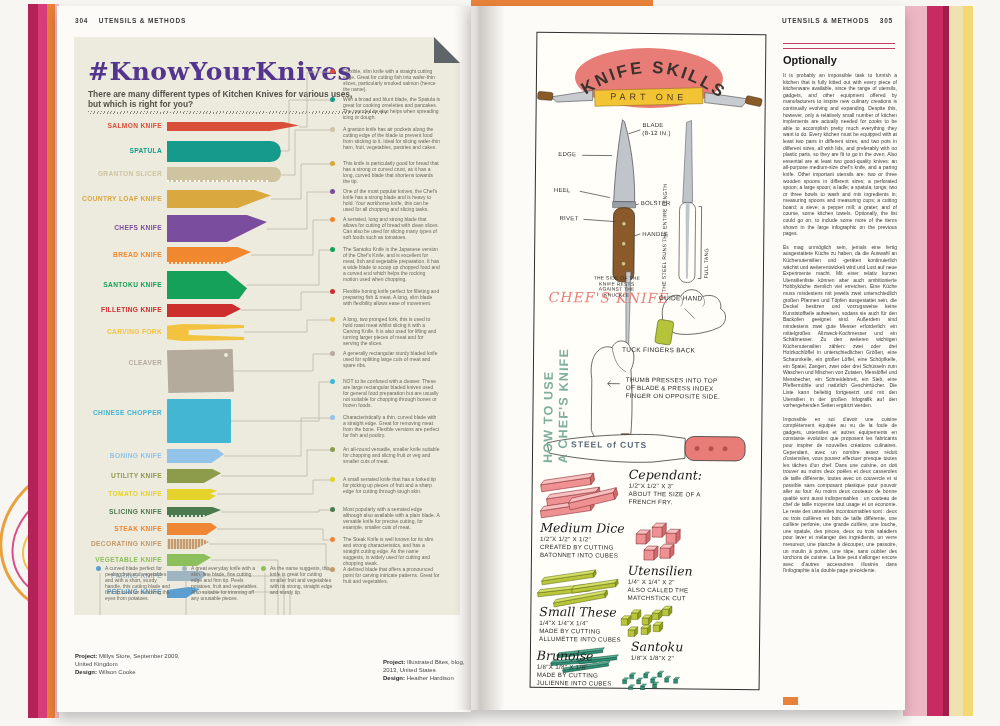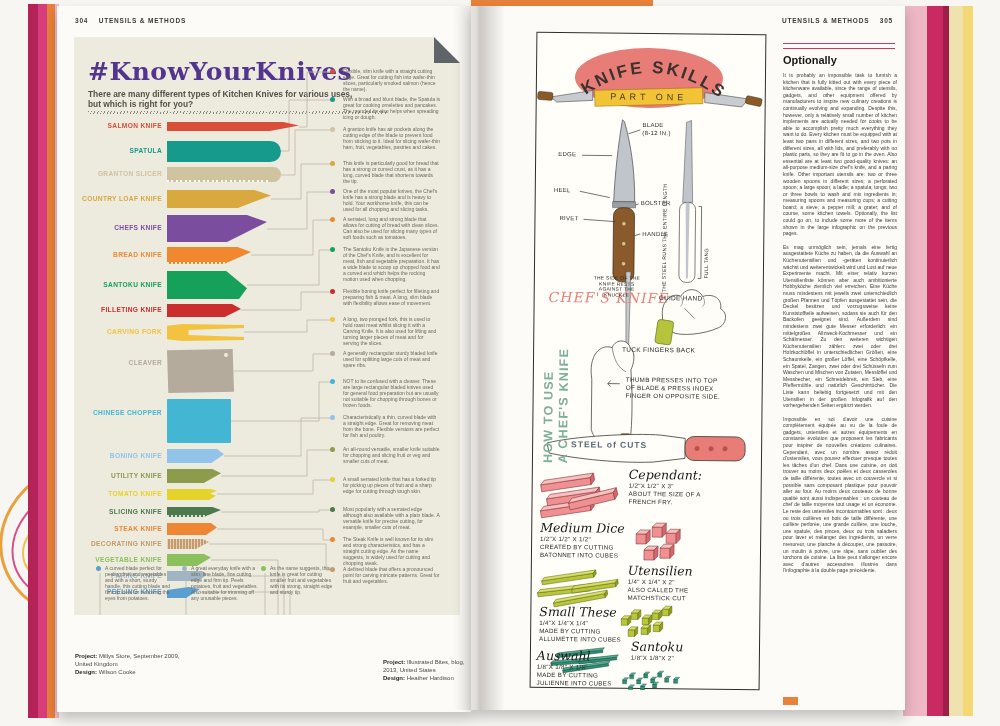--- a/index.html
+++ b/index.html
@@ -586,21 +586,21 @@
       <div class="cutblk" style="left:8px;top:572px">
         <div class="cutname">Small These</div>
         <div class="cutinfo">1/4"X 1/4"X 1/4"</div>
         <div class="cutinfo" style="white-space:normal;width:88px">MADE BY CUTTING ALLUMETTE INTO CUBES</div>
       </div>
       <div class="cutblk" style="left:100px;top:606px">
         <div class="cutname">Santoku</div>
         <div class="cutinfo">1/8"X 1/8"X 2"</div>
       </div>
       <div class="cutblk" style="left:6px;top:616px">
-        <div class="cutname">Auswahl</div>
+        <div class="cutname">Brunoise</div>
         <div class="cutinfo">1/8"X 1/8" X 1/8"</div>
         <div class="cutinfo" style="white-space:normal;width:88px">MADE BY CUTTING JULIENNE INTO CUBES</div>
       </div>
     </div>
 
     <div id="article">
       <h1>Optionally</h1>
       <p>It is probably an impossible task to furnish a kitchen that is fully kitted out with every piece of kitchenware available, since the range of utensils, gadgets, and other equipment offered by manufacturers to inspire new culinary creations is continually evolving and expanding. Despite this, however, only a relatively small number of kitchen implements are actually needed for cooks to be able to accomplish pretty much everything they want to do. Every kitchen must be equipped with at least two pans in different sizes, and two pots in different sizes, all with lids, and preferably with no plastic parts, so they are fit to go in the oven. Also essential are at least two good-quality knives: an all-purpose medium-size chef's knife, and a paring knife. Other important utensils are: two or three wooden spoons in different sizes; a perforated spoon; a large spoon; a ladle; a spatula; tongs; two or three bowls to wash and mix ingredients in; measuring spoons and measuring cups; a cutting board; a sieve; a pepper mill; a grater; and of course, some kitchen towels. Optionally, the list could go on, to include some more of the items shown in the large infographic on the previous pages.</p>
       <p>Es mag unmöglich sein, jemals eine fertig ausgestattete Küche zu haben, da die Auswahl an Küchenutensilien und -geräten kontinuierlich wächst und weiterentwickelt wird und Lust auf neue Experimente macht. Mit einer relativ kurzen Utensilienliste können aber auch ambitionierte Hobbyköche ziemlich viel erreichen. Eine Küche muss mindestens mit jeweils zwei unterschiedlich großen Pfannen und Töpfen ausgestattet sein, die Deckel besitzen und vorzugsweise keine Kunststoffteile aufweisen, sodass sie auch für den Backofen geeignet sind. Außerdem sind mindestens zwei gute Messer erforderlich: ein mittelgroßes Allzweck-Kochmesser und ein Schälmesser. Zu den weiteren wichtigen Küchenutensilien zählen: zwei oder drei Holzkochlöffel in unterschiedlichen Größen, eine Schaumkelle, ein großer Löffel, eine Schöpfkelle, ein Spatel, Zangen, zwei oder drei Schüsseln zum Waschen und Mischen von Zutaten, Messlöffel und Messbecher, ein Schneidebrett, ein Sieb, eine Pfeffermühle und natürlich Geschirrtücher. Die Liste kann beliebig fortgesetzt und mit den Utensilien in der großen Infografik auf den vorhergehenden Seiten ergänzt werden.</p>
       <p>Impossible en soi d'avoir une cuisine complètement équipée au vu de la foule de gadgets, ustensiles et autres équipements en constante évolution que proposent les fabricants pour inspirer de nouvelles créations culinaires. Cependant, avec un nombre assez réduit d'ustensiles, vous pouvez effectuer presque toutes les tâches d'un chef. Dans une cuisine, on doit trouver au moins deux poêles et deux casseroles de taille différente, toutes avec un couvercle et si possible sans composant plastique pour pouvoir aller au four. Au moins deux couteaux de bonne qualité sont aussi indispensables : un couteau de chef de taille moyenne tout usage et un économe. Le reste des ustensiles incontournables sont : deux ou trois cuillères en bois de taille différente, une cuillère perforée, une grande cuillère, une louche, une spatule, des pinces, deux ou trois saladiers pour laver et mélanger des ingrédients, un verre mesureur, une planche à découper, une passoire, un moulin à poivre, une râpe, sans oublier des torchons de cuisine. La liste peut s'allonger encore avec d'autres accessoires illustrés dans l'infographie à la double page précédente.</p>

